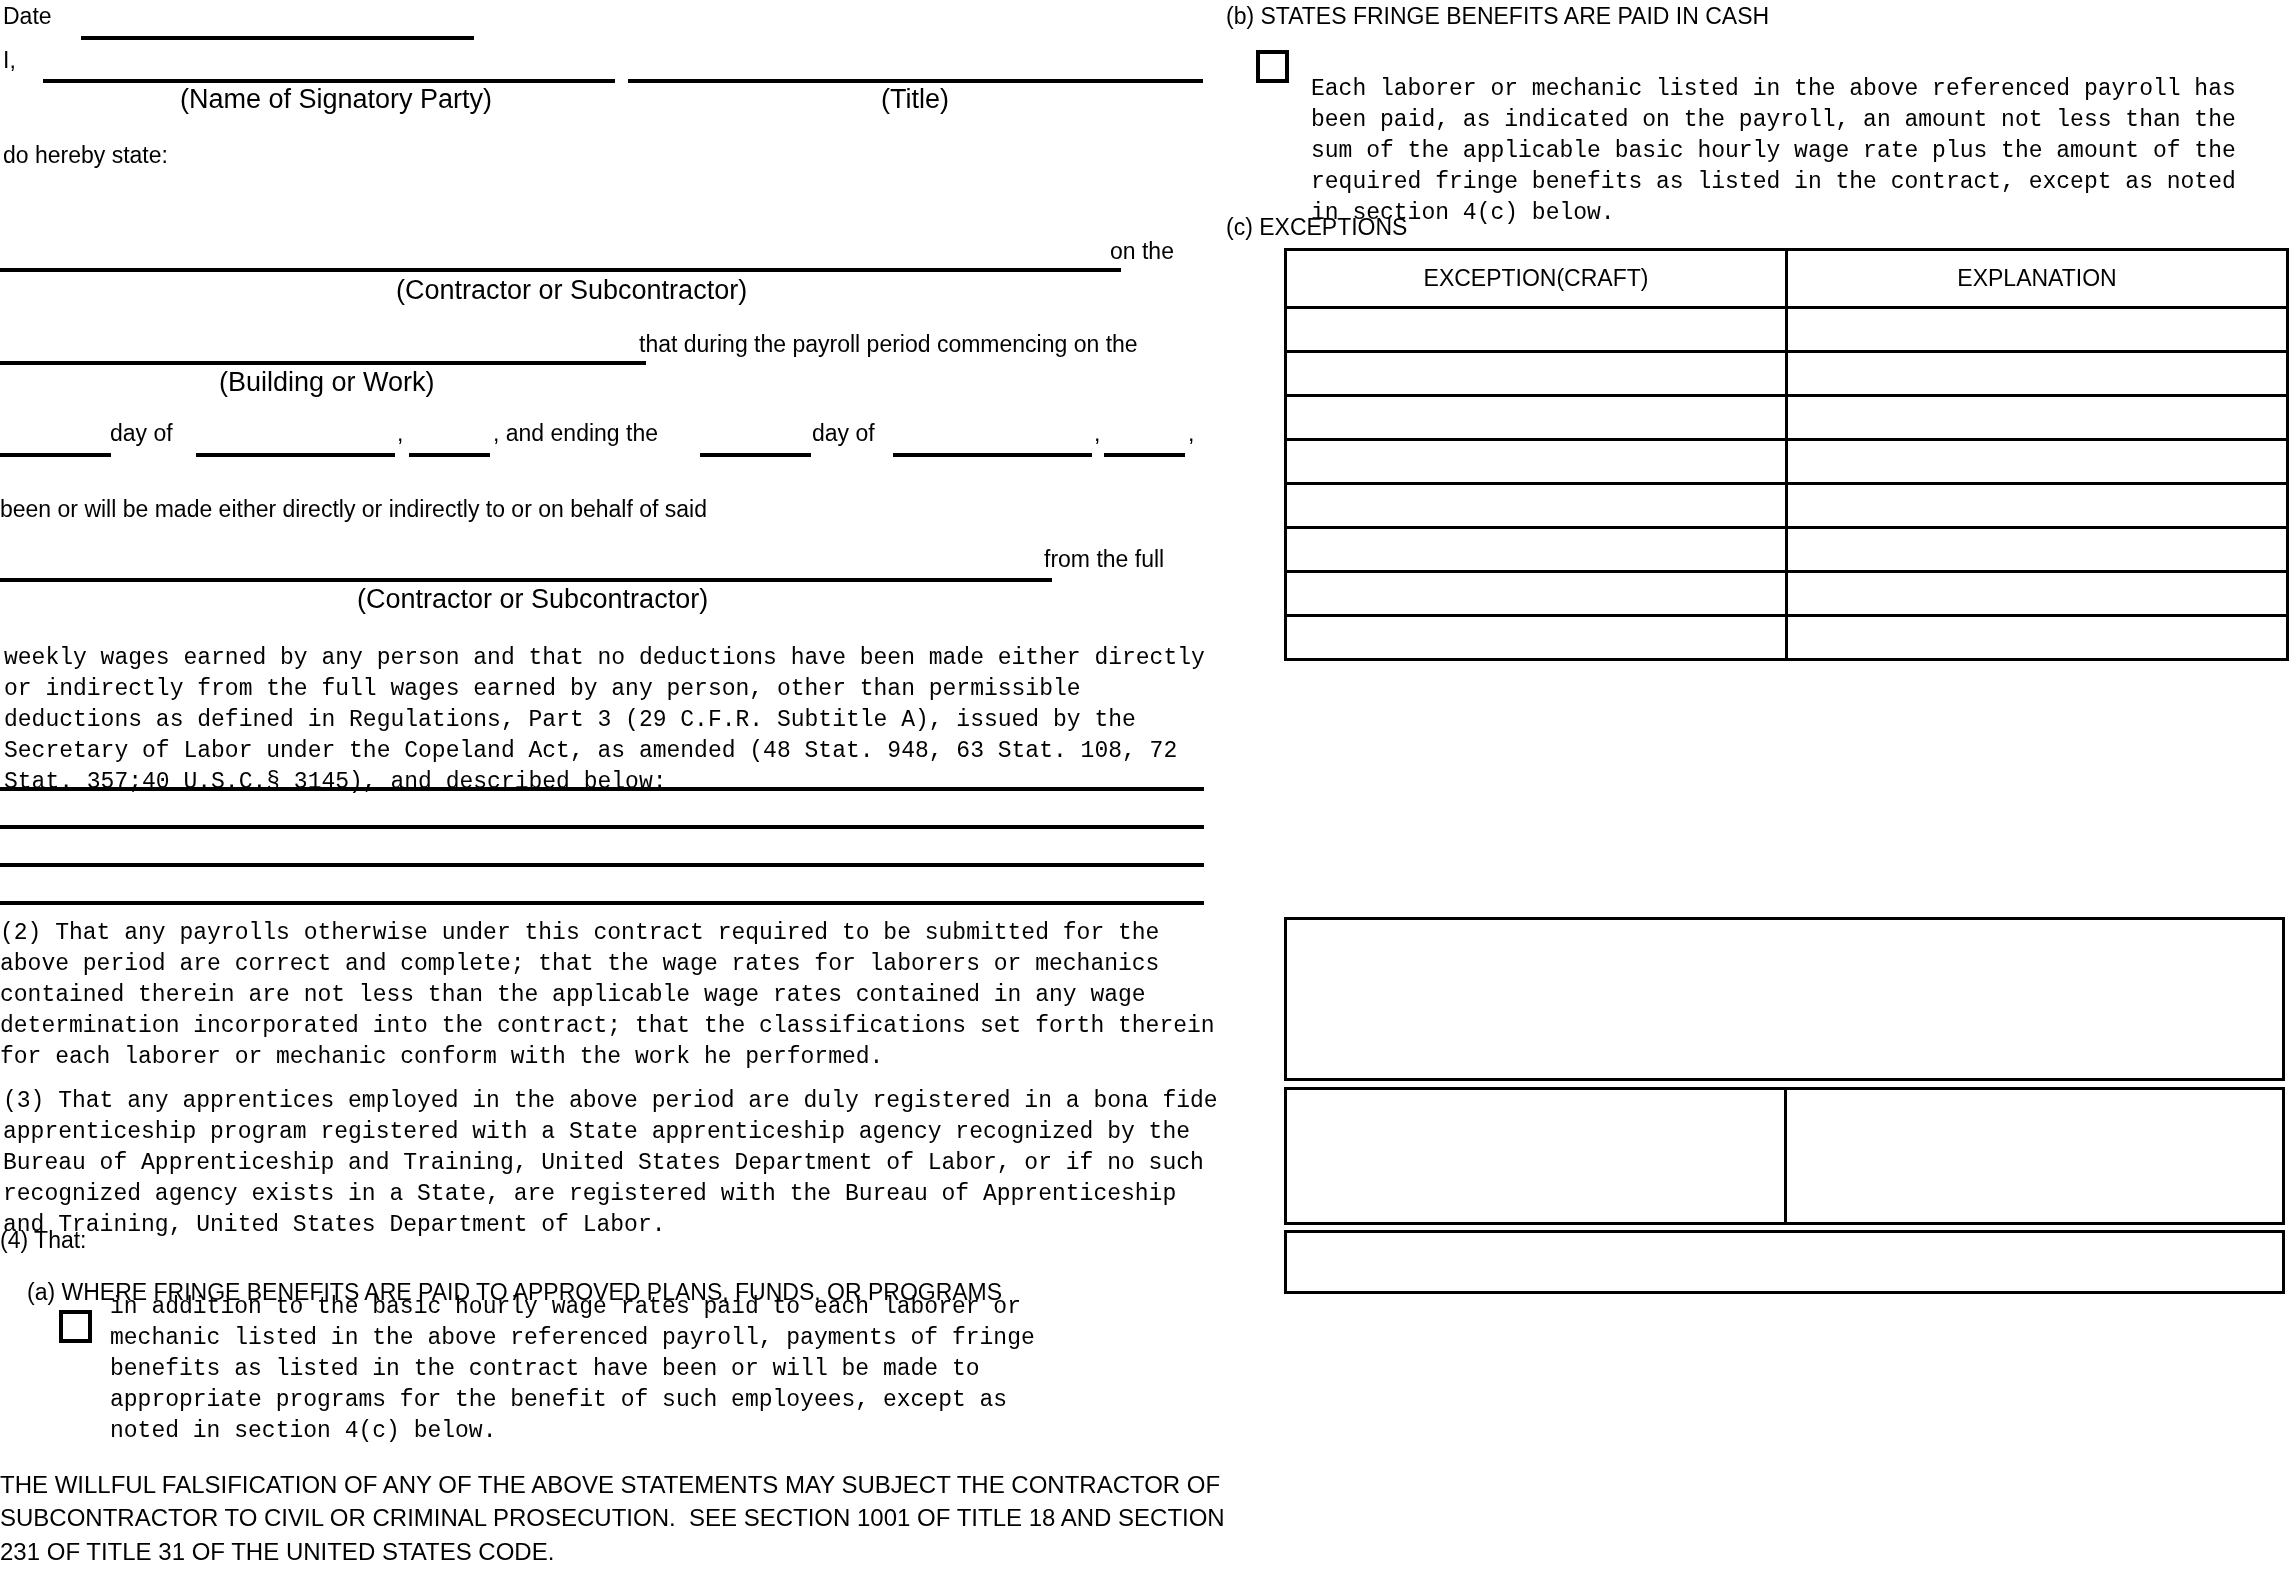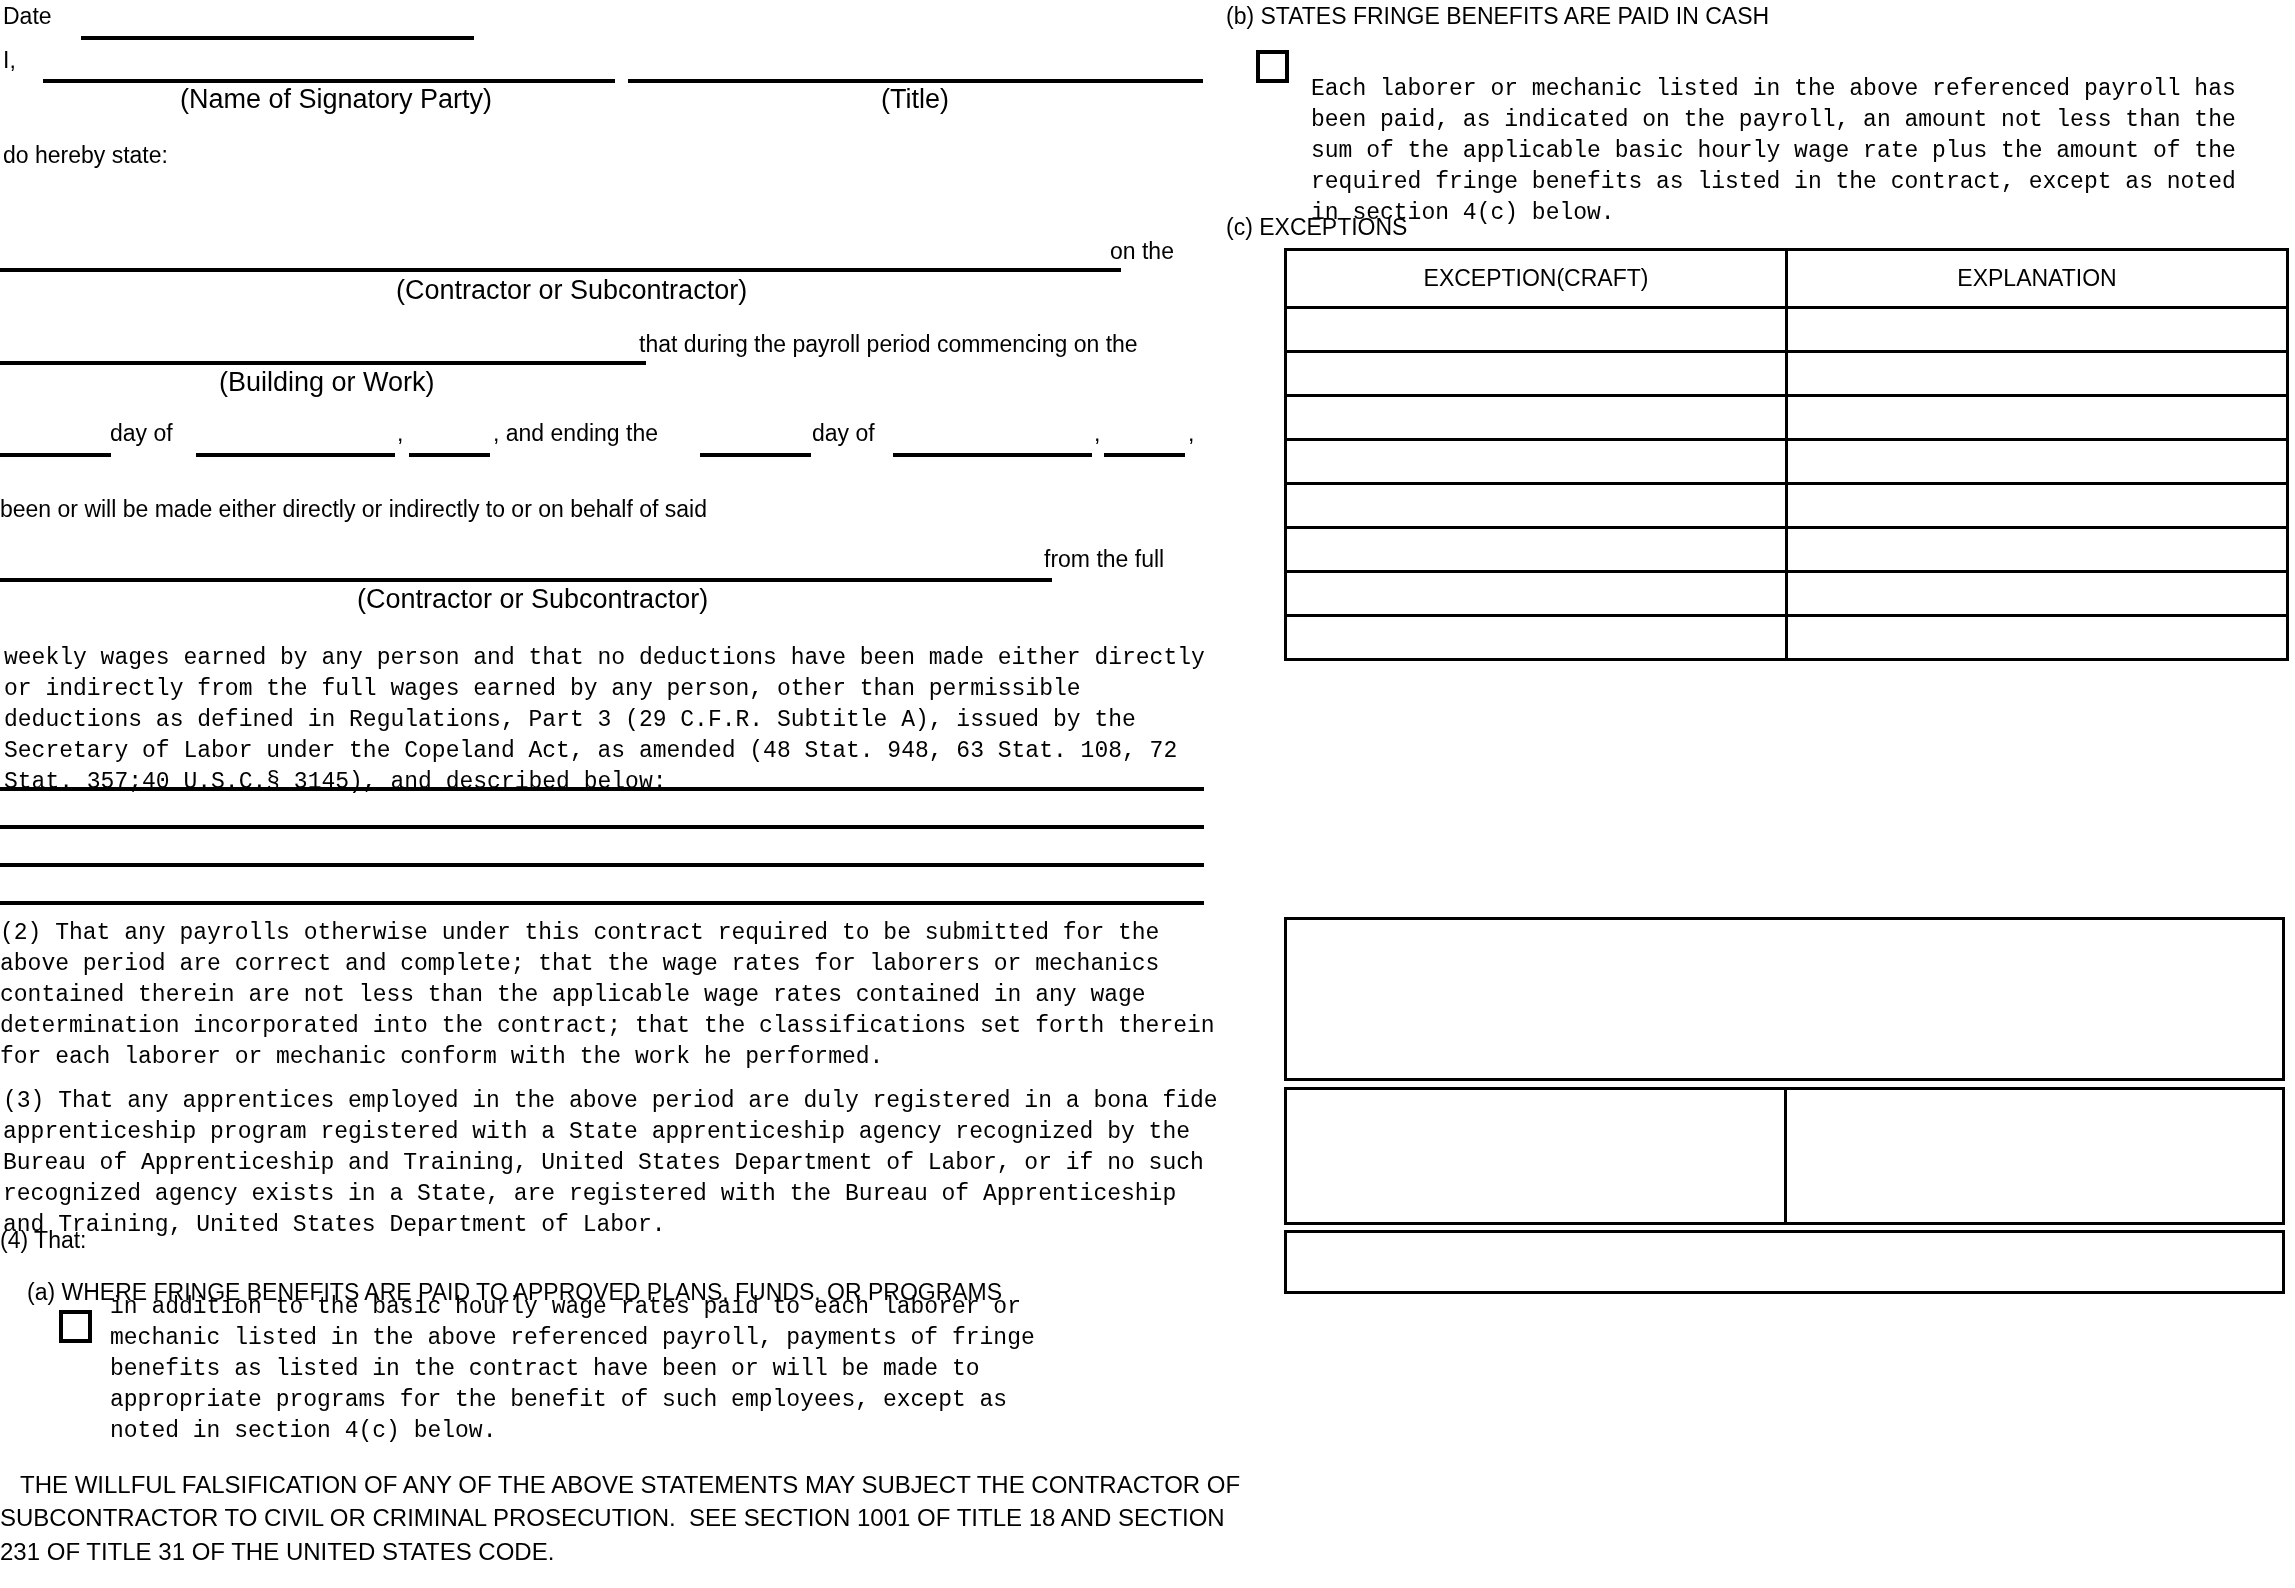--- a/index.html
+++ b/index.html
@@ -163,21 +163,21 @@
   <div class="t" style="left:0px; top:1226px;">(4) That:</div>
 
   <div class="t" style="left:27px; top:1278px;">(a) WHERE FRINGE BENEFITS ARE PAID TO APPROVED PLANS, FUNDS, OR PROGRAMS</div>
 
   <div class="checkbox" style="left:59px; top:1310px; width:33px; height:33px;"></div>
 
   <div class="para" style="left:110px; top:1292px; width:978px;">
     <p>in addition to the basic hourly wage rates paid to each laborer or mechanic listed in the above referenced payroll, payments of fringe benefits as listed in the contract have been or will be made to appropriate programs for the benefit of such employees, except as noted in section 4(c) below.</p>
   </div>
 
-  <div class="warn" style="left:0px; top:1468px;padding-left:20px;">THE WILLFUL FALSIFICATION OF ANY OF THE ABOVE STATEMENTS MAY SUBJECT THE CONTRACTOR OF</div>
+  <div class="warn" style="left:0px; top:1468px;">THE WILLFUL FALSIFICATION OF ANY OF THE ABOVE STATEMENTS MAY SUBJECT THE CONTRACTOR OF</div>
   <div class="warn" style="left:0px; top:1501px;">SUBCONTRACTOR TO CIVIL OR CRIMINAL PROSECUTION.  SEE SECTION 1001 OF TITLE 18 AND SECTION</div>
   <div class="warn" style="left:0px; top:1535px;">231 OF TITLE 31 OF THE UNITED STATES CODE.</div>
 
   <div class="t" style="left:1226px; top:1.5px;">(b) STATES FRINGE BENEFITS ARE PAID IN CASH</div>
 
   <div class="checkbox" style="left:1256px; top:50px; width:33px; height:33px;"></div>
 
   <div class="para" style="left:1311px; top:74px; width:926px;">
     <p>Each laborer or mechanic listed in the above referenced payroll has been paid, as indicated on the payroll, an amount not less than the sum of the applicable basic hourly wage rate plus the amount of the required fringe benefits as listed in the contract, except as noted in section 4(c) below.</p>
   </div>

